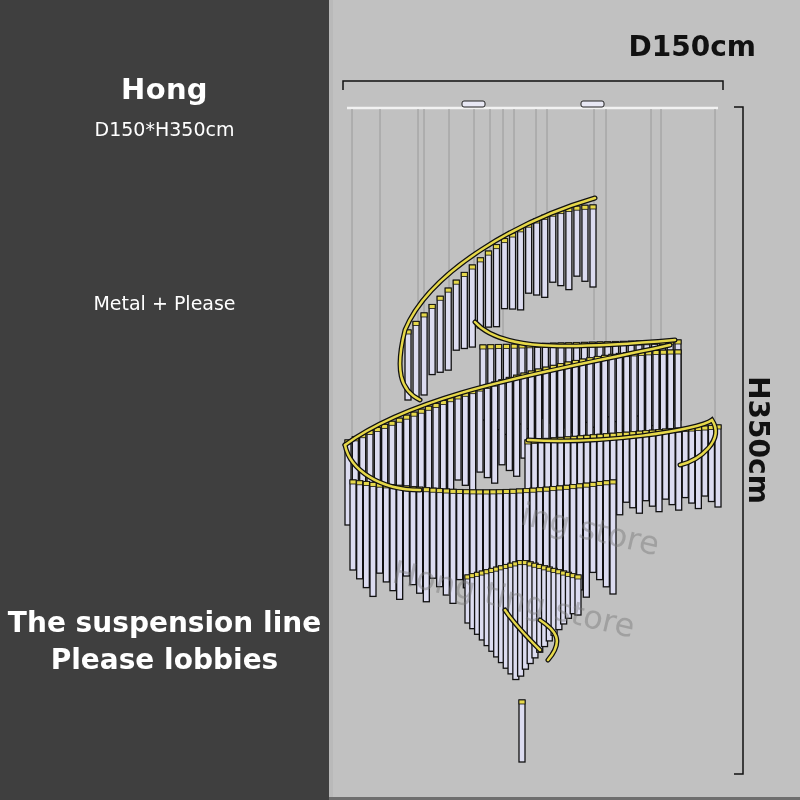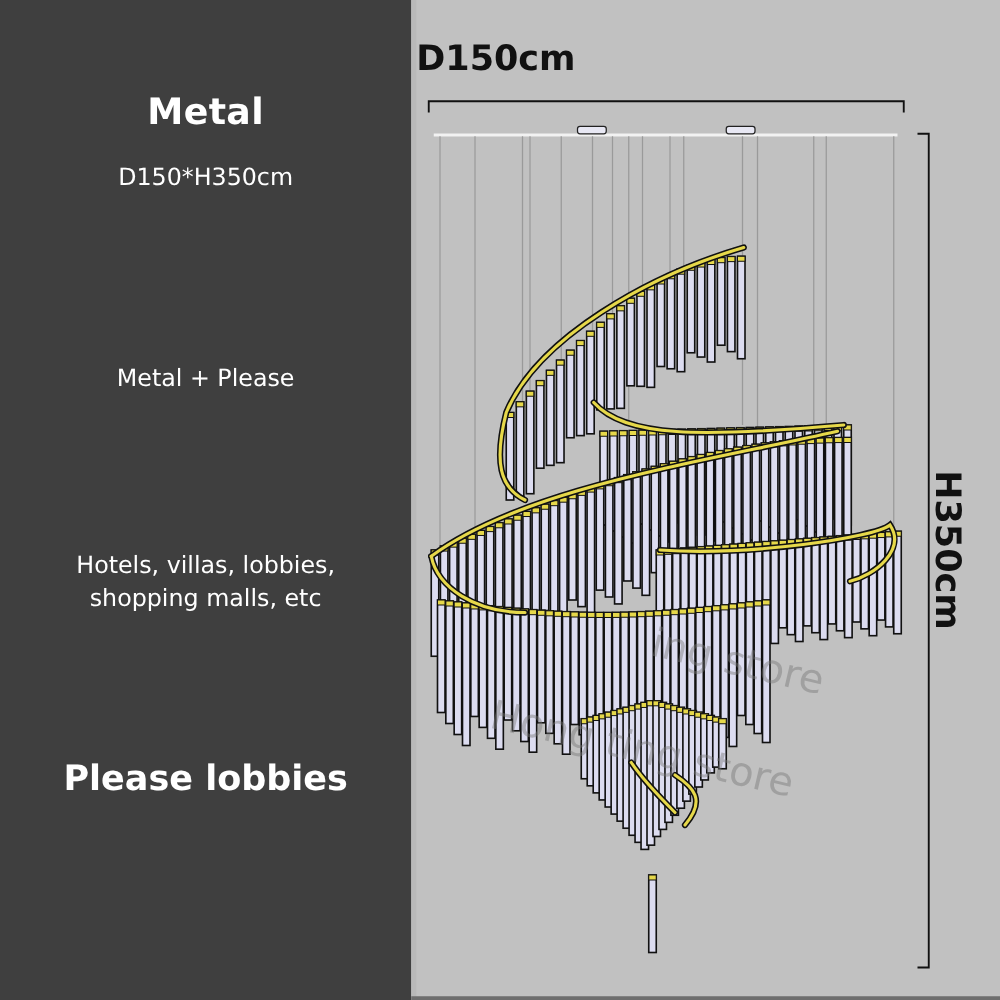--- a/index.html
+++ b/index.html
@@ -28,51 +28,48 @@
       position: absolute; left: 0; width: 329px; font-size: 19px; line-height: 27px;
     }
     .notice {
       position: absolute; left: 0; top: 604px; width: 329px;
       font-weight: bold; font-size: 28px; line-height: 37px; text-align: center;
     }
     .right-panel {
       position: absolute; left: 333px; top: 0; width: 467px; height: 797px;
     }
     .dim-width-label {
-      position: absolute; left: 333px; top: 30px; width: 423px; text-align: left;
+      position: absolute; left: 333px; top: 30px; width: 423px; text-align: right;
       font-weight: bold; font-size: 28px; color: #111111;
     }
     .dim-height-label {
       position: absolute; left: 758px; top: 440px;
       transform: translate(-50%, -50%) rotate(90deg);
       font-weight: bold; font-size: 28px; color: #111111; white-space: nowrap;
     }
     .watermark {
       position: absolute; font-size: 32px; color: rgba(120,120,120,0.45);
       transform: rotate(13deg); white-space: nowrap; pointer-events: none;
     }
     svg { position: absolute; left: 0; top: 0; }
   </style>
 </head>
 <body>
 
 <div class="left-panel">
-  <div class="sec-title" style="top:72px;">Metal</div>
-  <div class="sec-body" style="top:129px;text-align:center;">
+  <div class="sec-title" style="top:72px;">Hong</div>
+  <div class="sec-body" style="top:116px;text-align:center;">
     <div>D150*H350cm</div>
   </div>
 
   <div class="sec-body" style="top:290px;">Metal + Please</div>
 
-  <div class="sec-body" style="top:439px;">
-    <div>Hotels, villas, lobbies,</div>
-    <div>shopping malls, etc</div>
-  </div>
 
   <div class="notice">
+    <div>The suspension line</div>
     <div>Please lobbies</div>
   </div>
 </div>
 
 <div class="divider-strip"></div>
 
 <div class="right-panel"></div>
 
 <svg width="800" height="800" viewBox="0 0 800 800">
 

